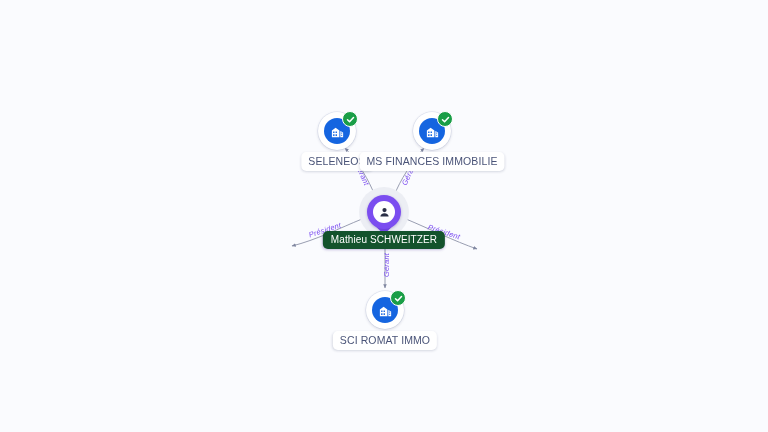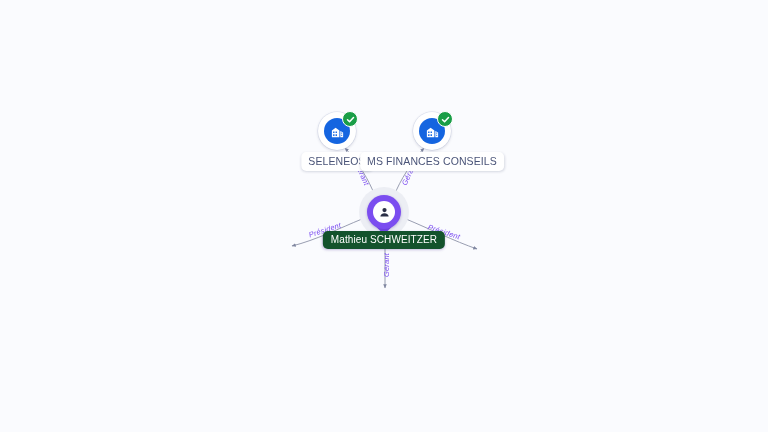--- a/index.html
+++ b/index.html
@@ -218,25 +218,40 @@
         <svg width="15" height="15" viewBox="0 0 24 24" fill="#ffffff">
           <path d="M3 21V10.5L9 6l6 4.5V21H3zm2-2h2.2v-2.6H5V19zm3.9 0h2.2v-2.6H8.9V19zM5 14.4h2.2v-2.6H5v2.6zm3.9 0h2.2v-2.6H8.9v2.6zM16.5 21V11l4.5 2.6V21h-4.5zm1.6-2h1.4v-2h-1.4v2zm0-3.4h1.4v-2h-1.4v2z"></path>
         </svg>
       </div>
       <span class="verified-badge">
         <svg width="9" height="9" viewBox="0 0 24 24" fill="none" stroke="#ffffff" stroke-width="4" stroke-linecap="round" stroke-linejoin="round">
           <path d="M4 12.5 L9.5 18 L20 6.5"></path>
         </svg>
       </span>
     </div>
-    <div class="chip">MS FINANCES CONSEILS</div>
-  </div>
-
-
-
+    <div class="chip">MS FINANCES IMMOBILIE</div>
+  </div>
+
+
+
+  <div class="node" style="left:385px; top:310px;">
+    <div class="company-disc">
+      <div class="company-circle">
+        <svg width="15" height="15" viewBox="0 0 24 24" fill="#ffffff">
+          <path d="M3 21V10.5L9 6l6 4.5V21H3zm2-2h2.2v-2.6H5V19zm3.9 0h2.2v-2.6H8.9V19zM5 14.4h2.2v-2.6H5v2.6zm3.9 0h2.2v-2.6H8.9v2.6zM16.5 21V11l4.5 2.6V21h-4.5zm1.6-2h1.4v-2h-1.4v2zm0-3.4h1.4v-2h-1.4v2z"></path>
+        </svg>
+      </div>
+      <span class="verified-badge">
+        <svg width="9" height="9" viewBox="0 0 24 24" fill="none" stroke="#ffffff" stroke-width="4" stroke-linecap="round" stroke-linejoin="round">
+          <path d="M4 12.5 L9.5 18 L20 6.5"></path>
+        </svg>
+      </span>
+    </div>
+    <div class="chip">SCI ROMAT IMMO</div>
+  </div>
 
   <div class="person-node" style="left:384px; top:212px;">
     <div class="person-halo"></div>
     <div class="pin">
       <div class="pin-tail"></div>
       <div class="pin-body"></div>
       <div class="pin-inner">
         <svg width="13" height="13" viewBox="0 0 24 24" fill="#2a2f45">
           <circle cx="12" cy="7.6" r="3.9"></circle>
           <path d="M4.4 19.6c0-4 3.4-6.3 7.6-6.3s7.6 2.3 7.6 6.3H4.4z"></path>

